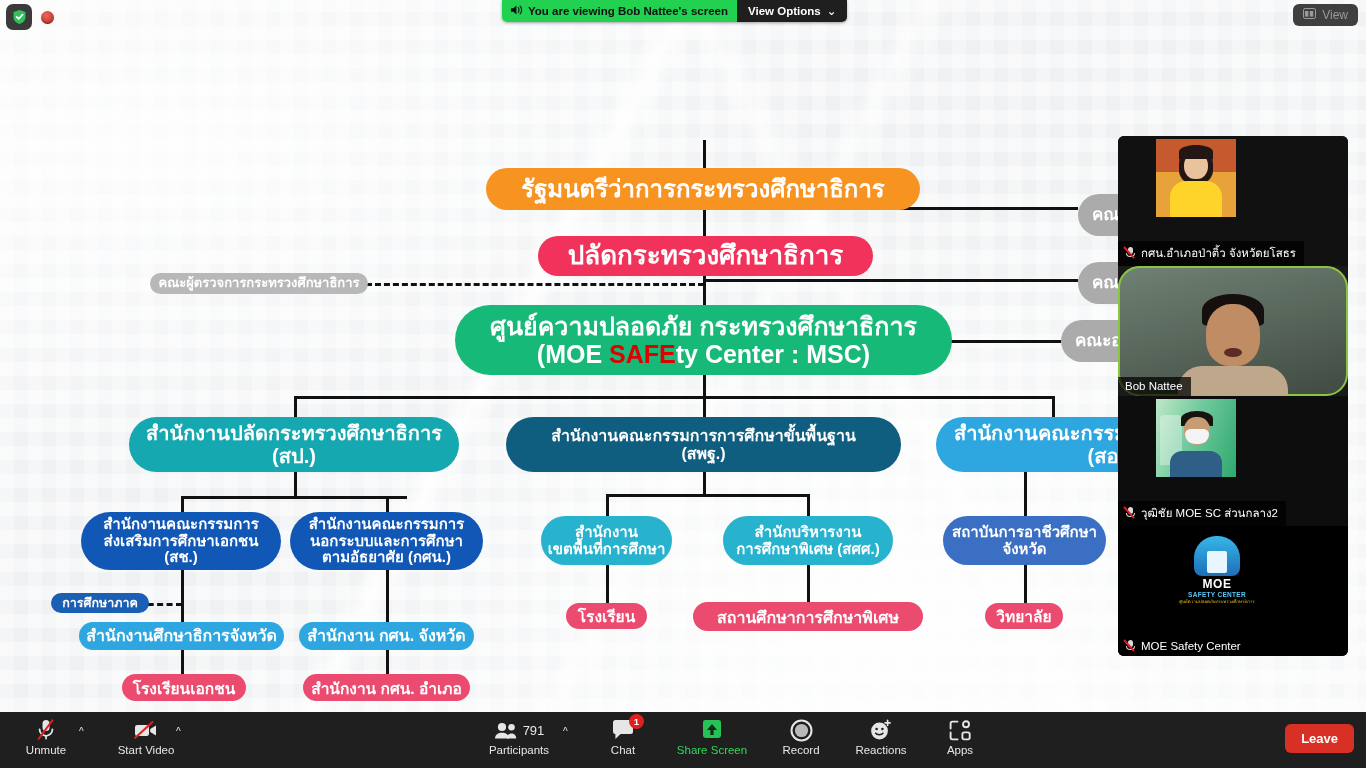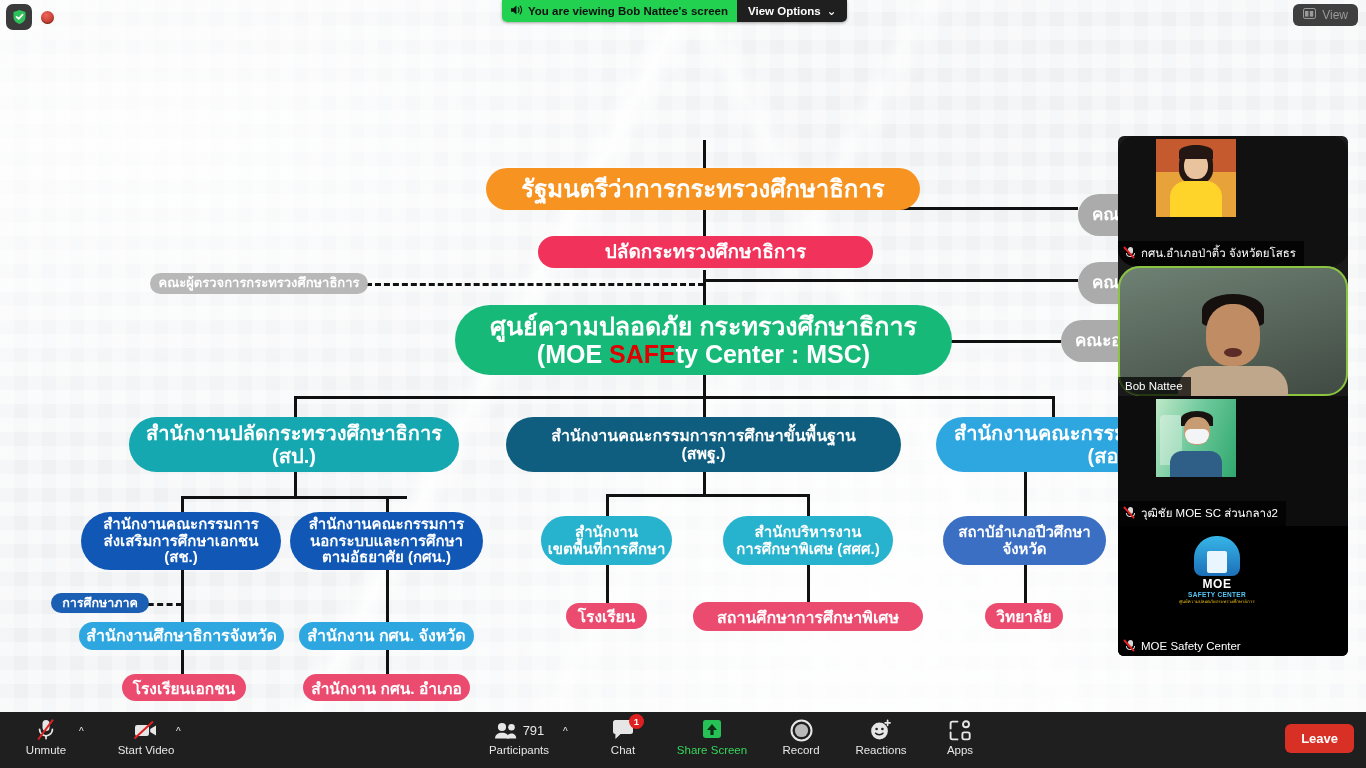--- a/index.html
+++ b/index.html
@@ -136,21 +136,21 @@
   .mic-off .stand {
     position:absolute; left:1px; top:6px; width:9px; height:4px;
     border:1.4px solid #d9d9d9; border-top:0; border-radius:0 0 5px 5px;
   }
   .mic-off .slash {
     position:absolute; left:-1px; top:-1px; width:15px; height:2px;
     background:#E02020; transform:rotate(48deg); transform-origin:left center;
   }
   
   .thumb { position:absolute; left:0; top:0; width:100%; height:100%; }
-  .t1bg { background:#111;border-radius:17px; }
+  .t1bg { background:#111; }
   .t1img {
     position:absolute; left:38px; top:3px; width:80px; height:78px;
     background:
       linear-gradient(180deg,#C45A2E 0 42%, #E8A23A 42% 100%);
   }
   .t1img .face {
     position:absolute; left:28px; top:13px; width:24px; height:27px; border-radius:50% 50% 45% 45%;
     background:#E8C39E;
   }
   .t1img .hair {
@@ -259,21 +259,21 @@
       <div class="ln v" style="left:807px; top:565px; height:38px;"></div>
 
       <div class="ln v" style="left:1024px; top:470px; height:46px;"></div>
       <div class="ln v" style="left:1024px; top:565px; height:38px;"></div>
 
 
       <div class="node n-minister" style="left:486px; top:168px; width:434px; height:42px; font-size:24px;">
         <span>รัฐมนตรีว่าการกระทรวงศึกษาธิการ</span>
       </div>
 
-      <div class="node n-perm" style="left:538px; top:236px; width:335px; height:32px; font-size:19px;">
+      <div class="node n-perm" style="left:538px; top:236px; width:335px; height:40px; font-size:26px;">
         <span>ปลัดกระทรวงศึกษาธิการ</span>
       </div>
 
       <div class="node n-gray-l" style="left:150px; top:273px; width:218px; height:21px; font-size:13px;">
         <span>คณะผู้ตรวจการกระทรวงศึกษาธิการ</span>
       </div>
 
       <div class="node n-msc" style="left:455px; top:305px; width:497px; height:70px; font-size:25px;">
         <span>ศูนย์ความปลอดภัย กระทรวงศึกษาธิการ</span>
         <span class="l2"><span>(MOE </span><span class="safe-red">SAFE</span><span>ty Center : MSC)</span></span>
@@ -320,21 +320,21 @@
         <span>สำนักงาน</span>
         <span class="l2">เขตพื้นที่การศึกษา</span>
       </div>
 
       <div class="node n-cyan" style="left:723px; top:516px; width:170px; height:49px; font-size:15px;">
         <span>สำนักบริหารงาน</span>
         <span class="l2">การศึกษาพิเศษ (สศศ.)</span>
       </div>
 
       <div class="node n-steel" style="left:943px; top:516px; width:163px; height:49px; font-size:15px;">
-        <span>สถาบัอำเภอปีวศึกษา</span>
+        <span>สถาบันการอาชีวศึกษา</span>
         <span class="l2">จังหวัด</span>
       </div>
 
       <div class="node n-darkblue" style="left:51px; top:593px; width:98px; height:20px; font-size:12.5px;">
         <span>การศึกษาภาค</span>
       </div>
 
       <div class="node n-lblue" style="left:79px; top:622px; width:205px; height:28px; font-size:16px;">
         <span>สำนักงานศึกษาธิการจังหวัด</span>
       </div>

